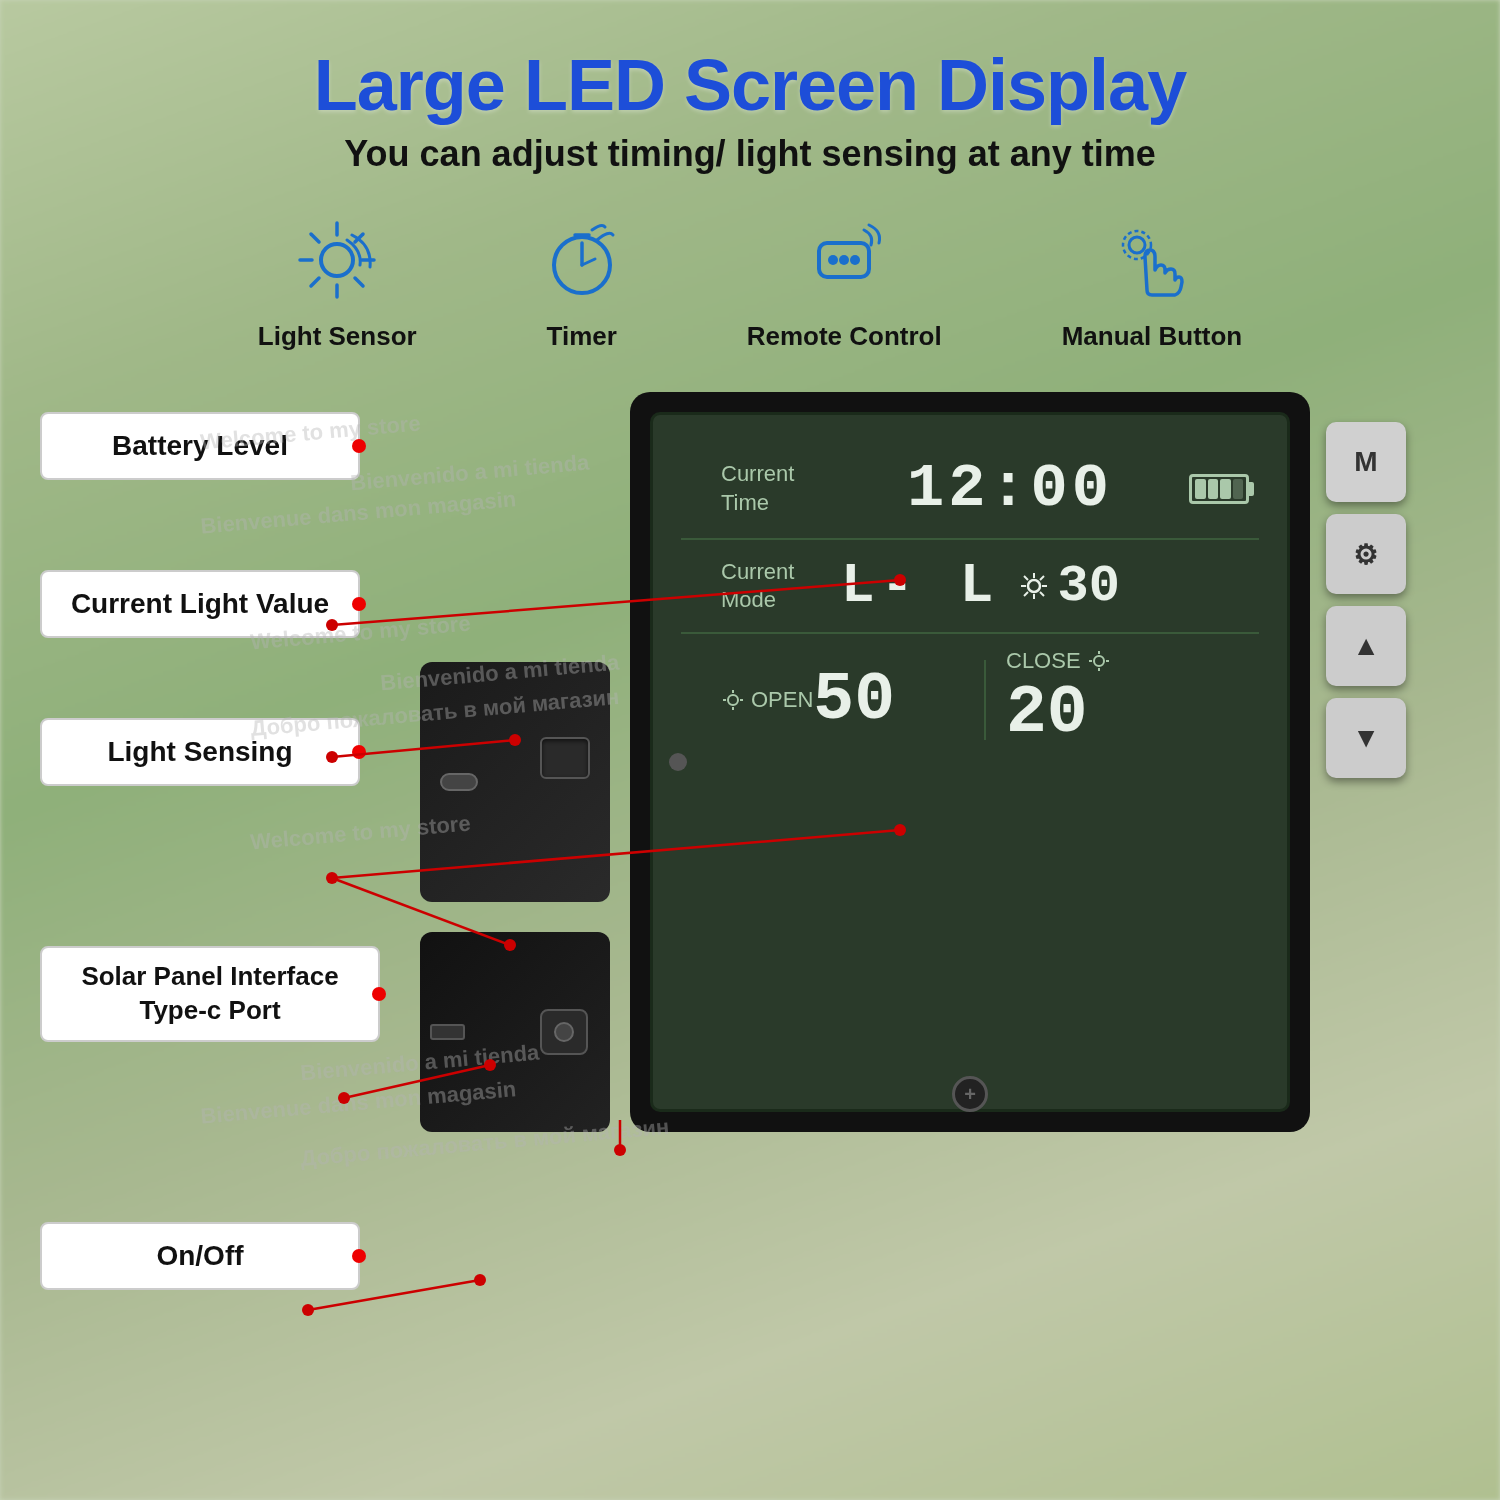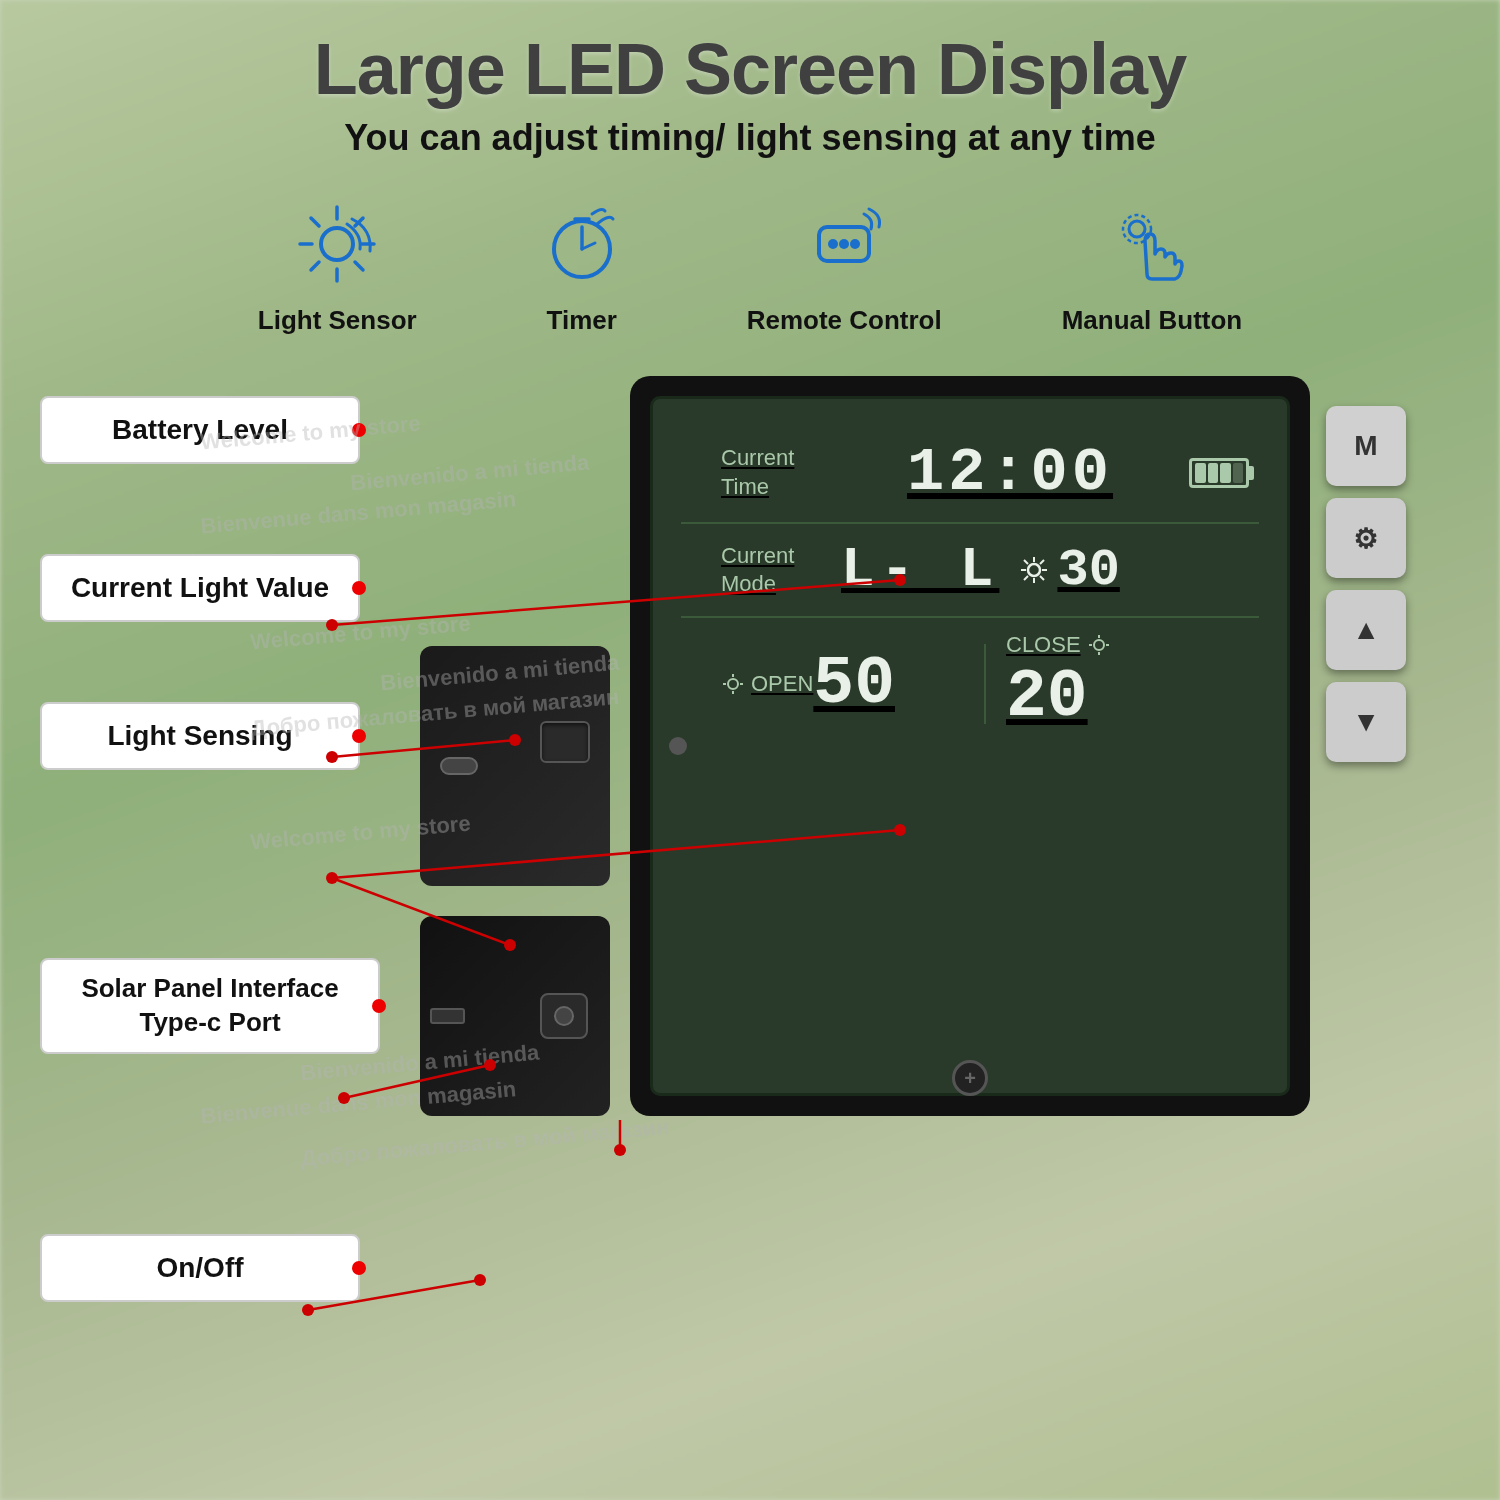--- a/index.html
+++ b/index.html
@@ -30,24 +30,25 @@
 
     
     .header {
       text-align: center;
       padding: 30px 20px 10px;
     }
 
     .main-title {
       font-size: 72px;
       font-weight: 900;
-      color: #404040;
+      color: #1d4ed8;
       letter-spacing: -1px;
       line-height: 1.1;
       text-shadow: 0 2px 4px rgba(255,255,255,0.3);
+      margin-top: 16px;
     }
 
     .subtitle {
       font-size: 36px;
       font-weight: 700;
       color: #111;
       margin-top: 8px;
     }
 
     
@@ -176,21 +177,20 @@
 
     .device-body {
       background: #111;
       border-radius: 20px;
       width: 680px;
       position: relative;
       padding: 20px;
       display: flex;
       flex-direction: column;
       gap: 10px;
-      text-decoration: underline;
     }
 
     
     .lcd-screen {
       background: #2a3a2a;
       border-radius: 10px;
       padding: 24px 28px;
       flex: 1;
       display: flex;
       flex-direction: column;
@@ -536,21 +536,21 @@
       </div>
 
       <div class="label-entry light-sensing">
         <div class="label-box">
           <span>Light Sensing</span>
           <div class="red-dot"></div>
         </div>
       </div>
 
       <div class="label-entry solar" style="margin-top:80px; margin-bottom:20px;">
-        <div class="label-box" style="width:340px; padding:12px 12px;margin-top:28px;">
+        <div class="label-box" style="width:340px; padding:12px 12px;">
           <div style="font-size:26px; font-weight:700; line-height:1.3;">Solar Panel Interface<br>Type-c Port</div>
           <div class="red-dot"></div>
         </div>
       </div>
 
       <div class="label-entry onoff" style="margin-top:160px;">
         <div class="label-box">
           <span>On/Off</span>
           <div class="red-dot"></div>
         </div>

